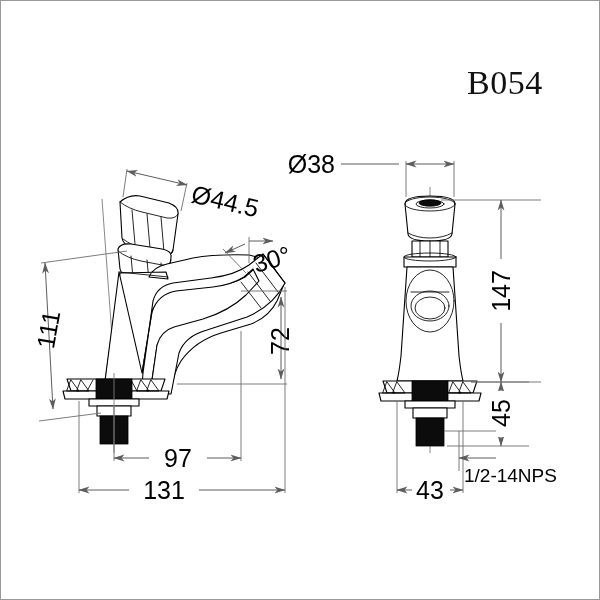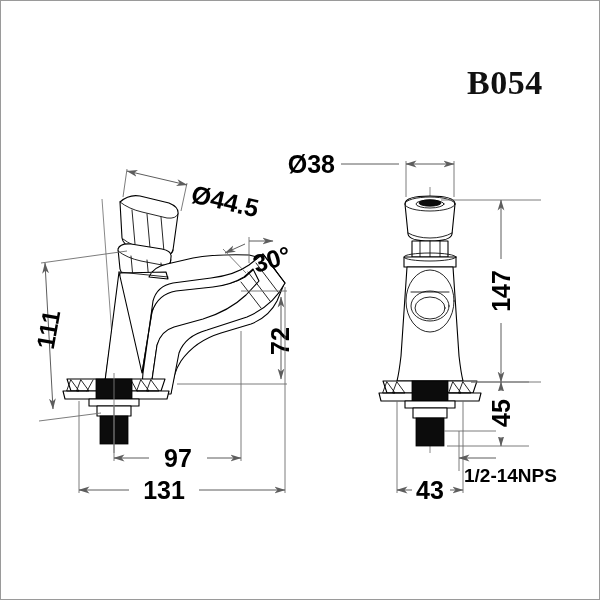--- a/index.html
+++ b/index.html
@@ -9,21 +9,20 @@
   }
   #canvas {
     position: relative;
     width: 600px;
     height: 600px;
     background: #ffffff;
     border: 1px solid #9a9a9a;
     box-sizing: border-box;
     overflow: hidden;
     font-family: "Liberation Sans", sans-serif;
-    font-weight: bold;
   }
   #drawing-svg {
     position: absolute;
     left: 0;
     top: 0;
     width: 600px;
     height: 600px;
   }
   .title-text {
     font-family: "Liberation Serif", serif;

